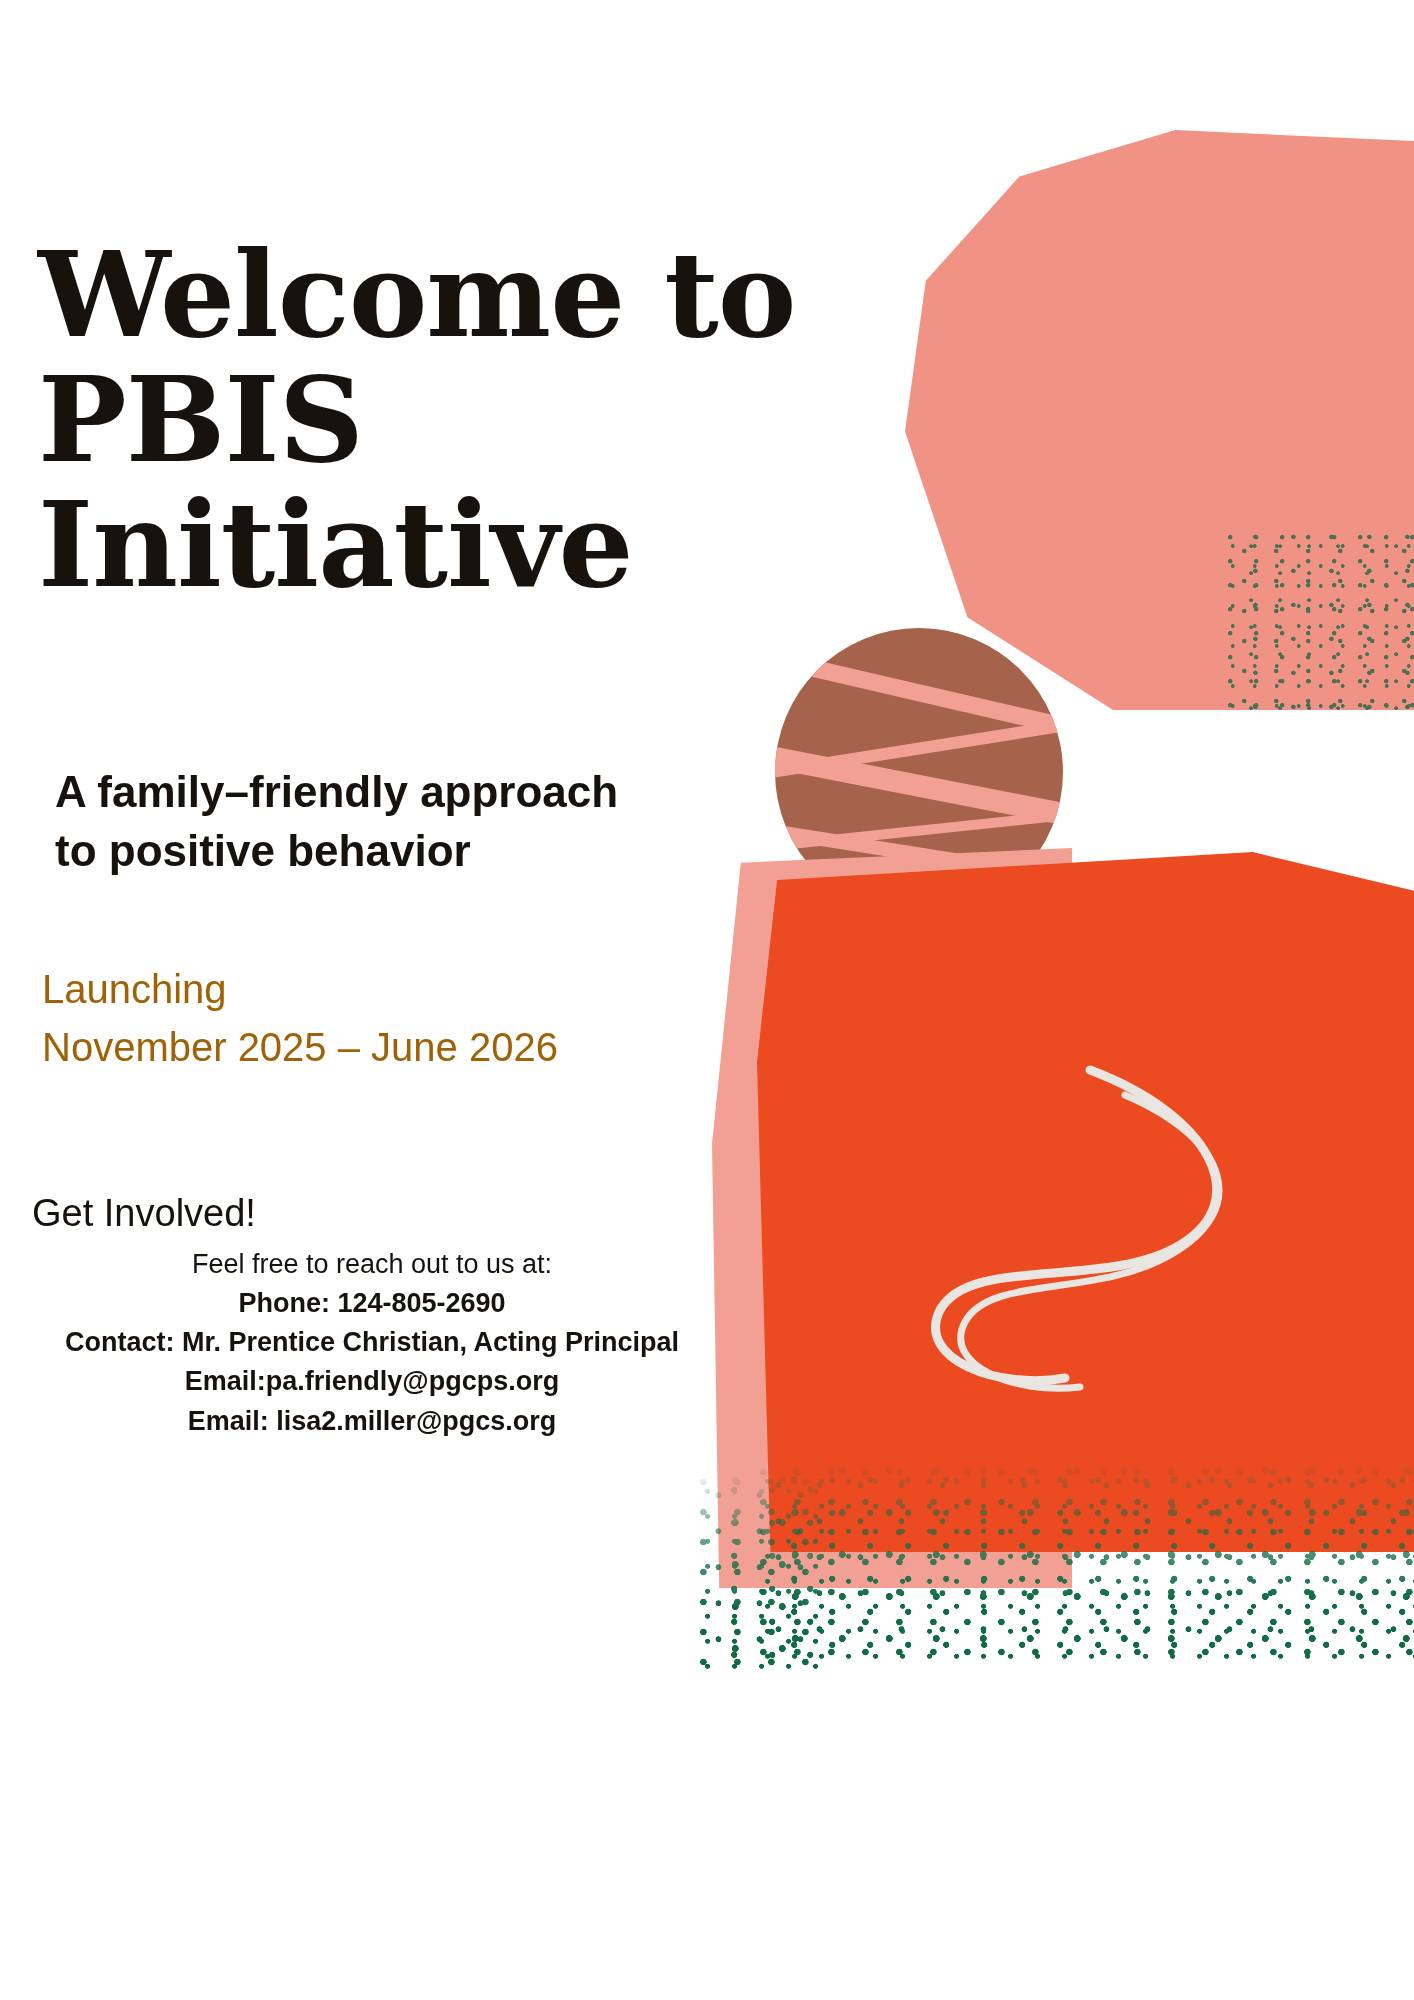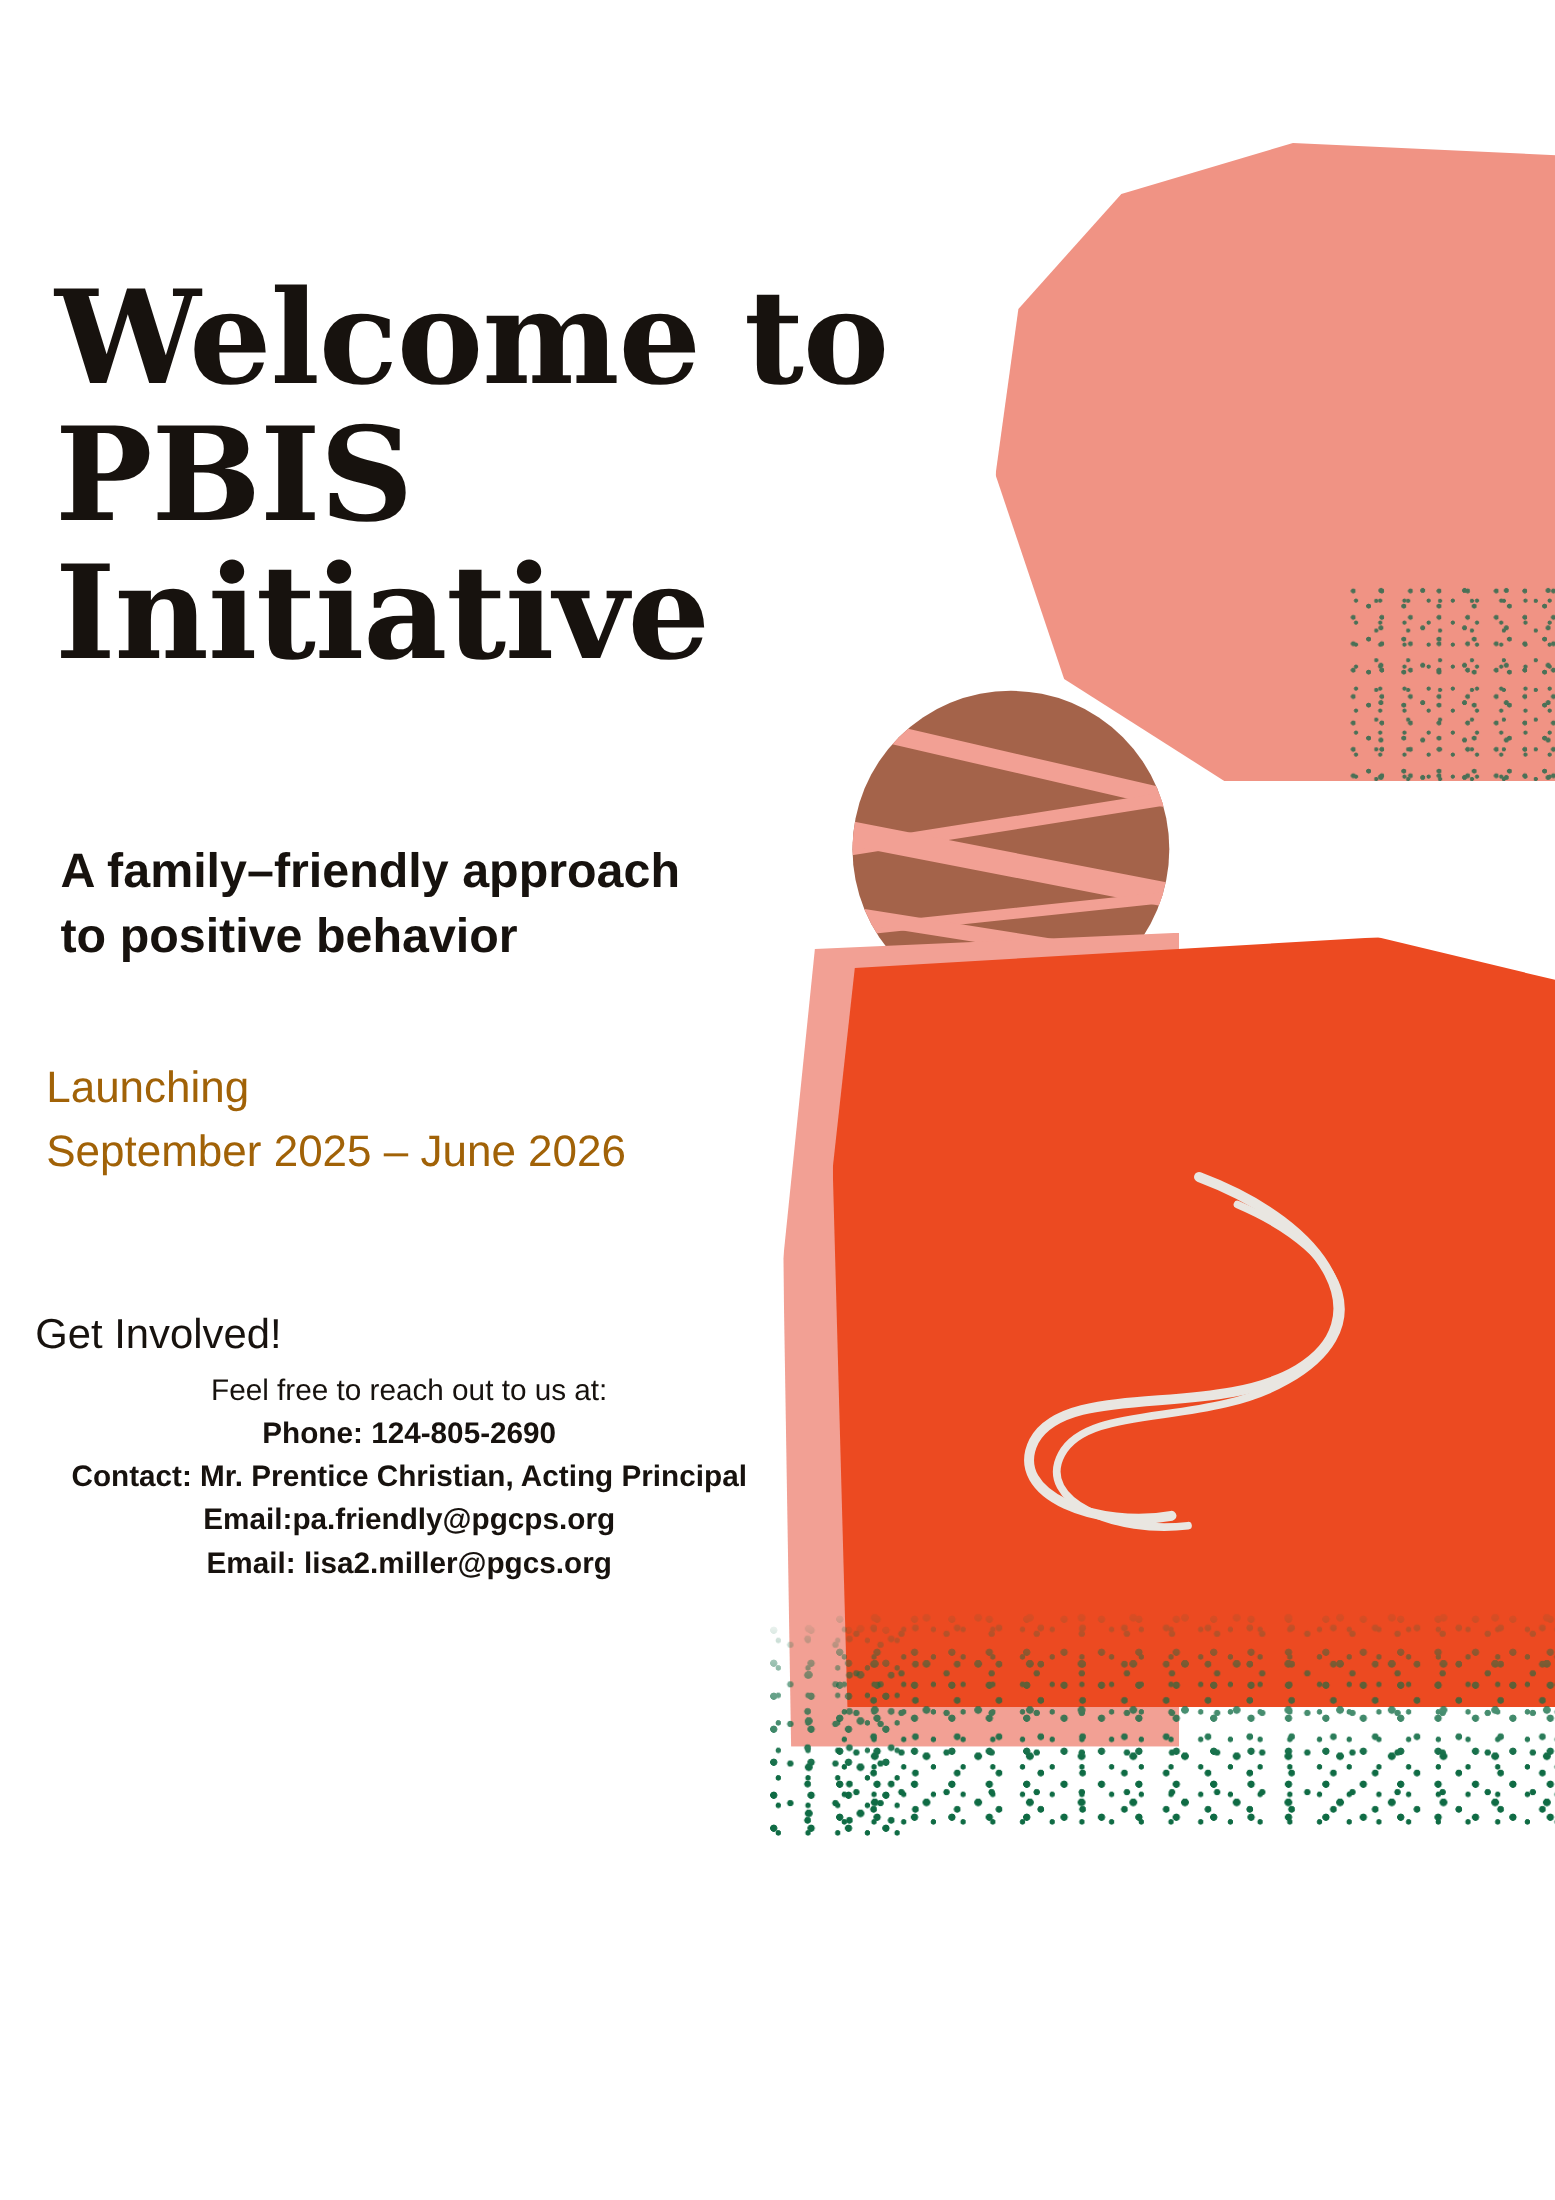--- a/index.html
+++ b/index.html
@@ -131,29 +131,28 @@
   }
 
   
   .content {
     position: absolute;
     inset: 0;
   }
   .headline {
     position: absolute;
     left: 38px;
-    top: 244px;
+    top: 232px;
     width: 930px;
     font-family: "DejaVu Serif", serif;
     font-weight: 700;
     font-size: 118px;
     line-height: 1.06;
     letter-spacing: -1px;
     color: #17120e;
-    margin-left: 12px;
   }
   .headline .l2 { display: block; }
 
   .subhead {
     position: absolute;
     left: 55px;
     top: 763px;
     width: 640px;
     font-size: 44px;
     font-weight: 700;
@@ -229,21 +228,21 @@
     <span class="l2">PBIS Initiative</span>
   </div>
 
   <div class="subhead">
     <div>A family–friendly approach</div>
     <div>to positive behavior</div>
   </div>
 
   <div class="launch">
     <div>Launching</div>
-    <div>September 2025 – June 2026</div>
+    <div>November 2025 – June 2026</div>
   </div>
 
   <div class="getinvolved">Get Involved!</div>
 
   <div class="contact">
     <div class="plain">Feel free to reach out to us at:</div>
     <div class="bold">Phone: 124-805-2690</div>
     <div class="bold">Contact: Mr. Prentice Christian, Acting Principal</div>
     <div class="bold">Email:pa.friendly@pgcps.org</div>
     <div class="bold">Email: lisa2.miller@pgcs.org</div>

